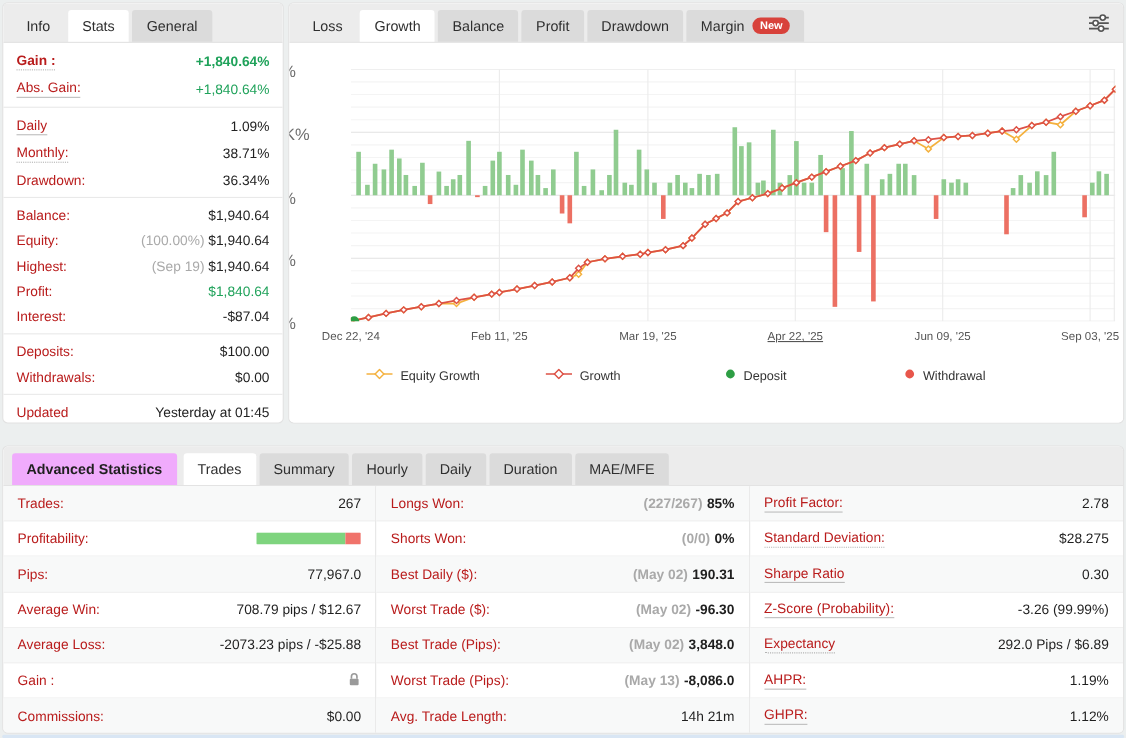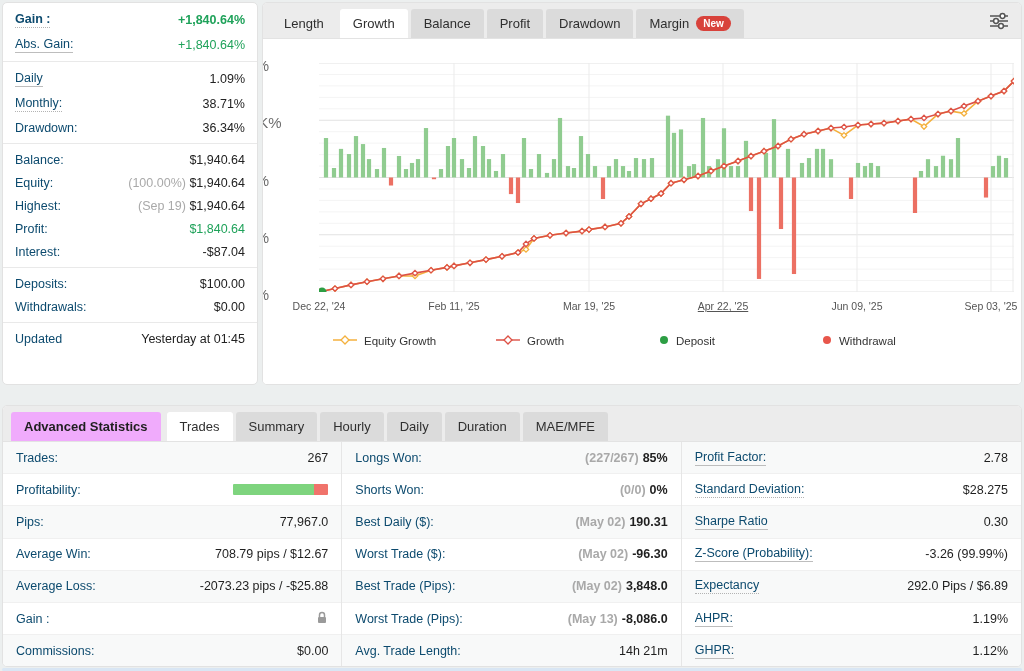--- a/index.html
+++ b/index.html
@@ -19,21 +19,21 @@
   .tab.flat{background:transparent;}
   .tab.active{background:#fff;}
   .badge{background:#d8423b;color:#fff;font-size:10px;font-weight:bold;padding:2.5px 7px;border-radius:9px;line-height:1;}
   .adv-title{height:29px;display:flex;align-items:center;padding:0 13px;background:#f0abfc;
              border-radius:3px 3px 0 0;margin-right:6px;font-size:13px;font-weight:bold;color:#1f1f1f;}
   .gear{margin-left:auto;align-self:center;cursor:pointer;display:flex;padding:4px;}
   
   .sgroup{padding:4px 0;border-bottom:1px solid #e9e9e9;}
   .sgroup:last-child{border-bottom:none;}
   .srow{display:flex;justify-content:space-between;align-items:center;padding:4.5px 12px;font-size:12.5px;color:#333;}
-  .slabel{color:#0c4a6e;}
+  .slabel{color:#b91c1c;}
   .svalue{color:#222;text-align:right;}
   .bold{font-weight:bold;}
   .green{color:#1fa25a;}
   .muted{color:#a9a9a9;}
   .u-dotted{border-bottom:1px dotted #b3b3b3;padding-bottom:1px;}
   .u-solid{border-bottom:1px solid #bdbdbd;padding-bottom:1px;}
   
   .chart-area{position:relative;height:347px;background:#fff;}
   .yaxis span{position:absolute;right:752px;width:40px;text-align:right;font-size:15px;color:#6d6d6d;}
   .xlab{position:absolute;top:261px;transform:translateX(-50%);font-size:10.5px;color:#555;white-space:nowrap;}
@@ -53,20 +53,31 @@
   .pbar .r{background:#f0736b;}
   .edge-strip{position:absolute;left:2px;right:2px;bottom:0;height:3px;background:#d9e6f4;border-radius:2px;}
 </style>
 </head>
 <body>
 
 <div class="page">
   <div class="top">
 
     <aside class="panel left-panel">
+      <div class="tabbar" id="left-tabs">
+          <div class="tab flat">
+            <span>Info</span>
+          </div>
+          <div class="tab active">
+            <span>Stats</span>
+          </div>
+          <div class="tab">
+            <span>General</span>
+          </div>
+        </div>
       <div id="stats-list">
           <div class="sgroup">
             <div class="srow">
               <span class="slabel bold u-dotted">Gain :</span>
               <span class="svalue green bold">+1,840.64%</span>
             </div>
             <div class="srow">
               <span class="slabel u-solid">Abs. Gain:</span>
               <span class="svalue green">+1,840.64%</span>
             </div>
@@ -122,21 +133,21 @@
               <span class="slabel">Updated</span>
               <span class="svalue">Yesterday at 01:45</span>
             </div>
           </div>
         </div>
     </aside>
 
     <section class="panel chart-panel">
       <div class="tabbar" id="chart-tabs">
           <div class="tab flat">
-            <span>Length</span>
+            <span>Loss</span>
           </div>
           <div class="tab active">
             <span>Growth</span>
           </div>
           <div class="tab">
             <span>Balance</span>
           </div>
           <div class="tab">
             <span>Profit</span>
           </div>

